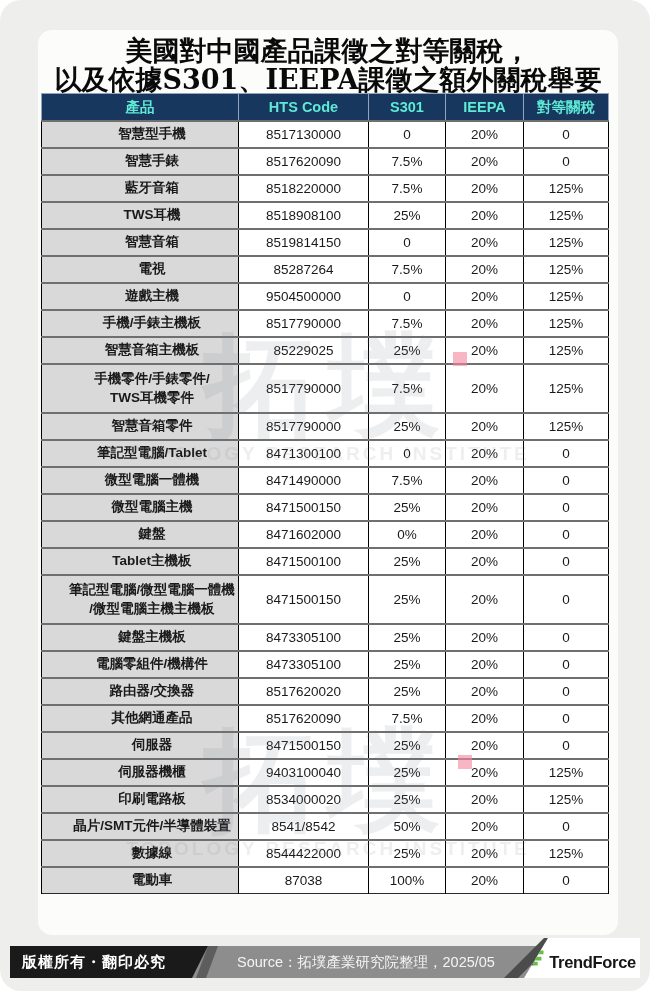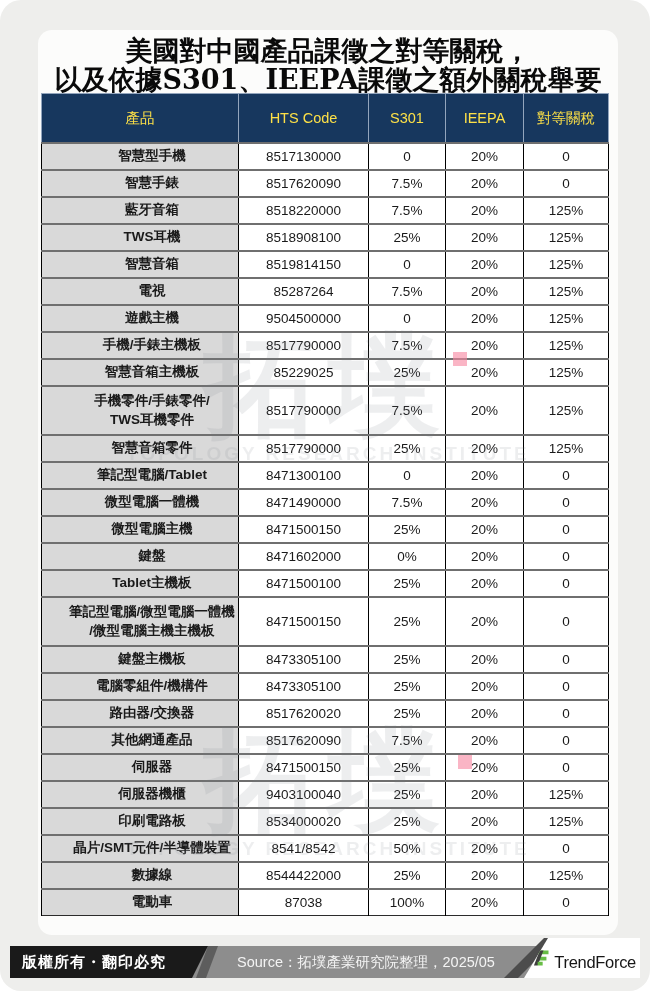--- a/index.html
+++ b/index.html
@@ -18,23 +18,23 @@
     padding-top:6px; text-align:center;
     font-family:"DejaVu Serif","Liberation Serif",serif;
     font-size:27px; font-weight:700; line-height:29px; color:#0a0a0a;
   }
   table.tariff {
     position:absolute; left:3px; top:63px; width:567px;
     border-collapse:collapse; table-layout:fixed;
     border:1px solid #2b2b2b;
   }
   th {
-    background:var(--header-bg,#17375E); color:#fde047;
-    font-size:14.5px; font-weight:400; height:26px;
-    border:1px solid #93a5bd; padding:11px;
+    background:var(--header-bg,#17375E); color:#5eead4;
+    font-size:14.5px; font-weight:700; height:26px;
+    border:1px solid #93a5bd; padding:0;
   }
   td {
     border-left:1px solid #000; border-right:1px solid #000;
     border-top:2px solid #6f6f6f;
     font-size:13.5px; text-align:center; background:#fff;
     height:25px; padding:0 2px; color:#1a1a1a;
   }
   td.product {
     background:var(--product-col-bg,#D9D9D9);
     white-space:pre-line; font-weight:600; line-height:1.35;padding-left:26px;
@@ -74,21 +74,21 @@
   .brand-stripe {
     position:absolute; left:494px; top:-8px; width:58px; height:40px;
     background:#4c4c4c; clip-path:polygon(40px 0, 54px 0, 14px 100%, 0 100%);
   }
   .brand-badge {
     position:absolute; left:514px; top:-8px; width:116px; height:40px;
     background:#fff; clip-path:polygon(24px 0, 100% 0, 100% 100%, 0 100%);
     display:flex; align-items:center; justify-content:flex-end;
     gap:3px; padding-right:4px; box-sizing:border-box;
   }
-  .brand-name { font-size:16.5px; font-weight:400; color:#161616; letter-spacing:-0.3px;margin-top:8px; }
+  .brand-name { font-size:16.5px; font-weight:700; color:#161616; letter-spacing:-0.3px;margin-top:8px; }
   .disclaimer {
     position:absolute; left:10px; top:980px; width:630px;
     font-size:9.5px; color:#a0a0a0;
   }
 </style>
 </head>
 <body>
 
 <div class="page">
 

